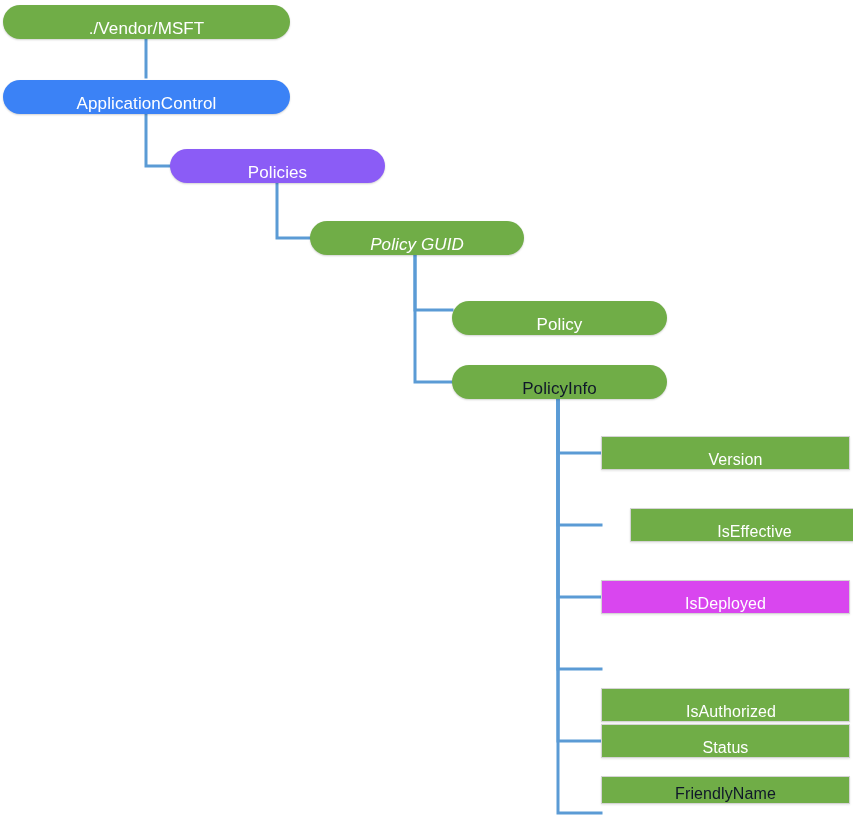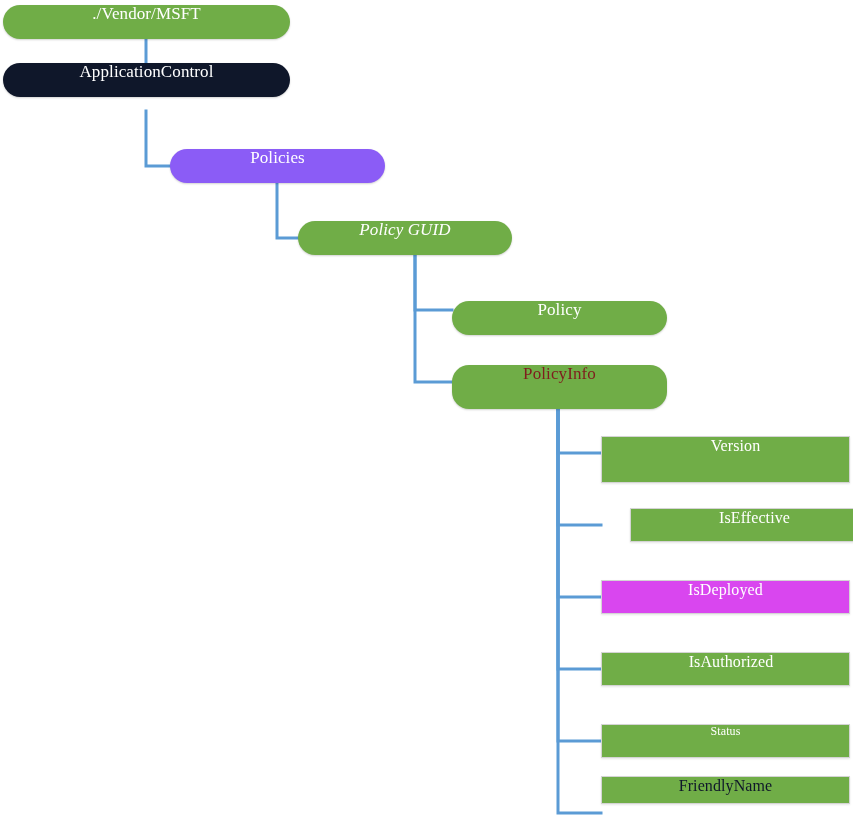--- a/index.html
+++ b/index.html
@@ -23,28 +23,27 @@
     left: 0;
     top: 0;
     width: 853px;
     height: 839px;
     pointer-events: none;
   }
   .node {
     position: absolute;
     box-sizing: border-box;
     display: flex;
-    align-items: flex-start;
+    align-items: flex-end;
     justify-content: center;
     color: #ffffff;
     text-align: center;
     line-height: 1.1;
     letter-spacing: 0.1px;
     white-space: nowrap;
-    font-family: Liberation Serif, serif;
     -webkit-font-smoothing: antialiased;
   }
   .node.rounded {
     border-radius: 17px;
     box-shadow: 0 1px 2px rgba(0,0,0,0.18);
   }
   .node.rect {
     border: 1px solid #d4d4d4;
     box-shadow: 0 1px 2px rgba(0,0,0,0.10);
   }
@@ -70,47 +69,47 @@
       <polyline points="558,399 558,525 601,525" fill="none" stroke="#5B9BD5" stroke-width="3" stroke-linecap="square" stroke-linejoin="miter"></polyline>
       <polyline points="558,399 558,597 601,597" fill="none" stroke="#5B9BD5" stroke-width="3" stroke-linecap="square" stroke-linejoin="miter"></polyline>
       <polyline points="558,399 558,669 601,669" fill="none" stroke="#5B9BD5" stroke-width="3" stroke-linecap="square" stroke-linejoin="miter"></polyline>
       <polyline points="558,399 558,741 601,741" fill="none" stroke="#5B9BD5" stroke-width="3" stroke-linecap="square" stroke-linejoin="miter"></polyline>
       <polyline points="558,399 558,813 601,813" fill="none" stroke="#5B9BD5" stroke-width="3" stroke-linecap="square" stroke-linejoin="miter"></polyline>
     </svg>
   <div id="node-layer">
       <div class="node rounded" style="left: 3px; top: 5px; width: 287px; height: 34px; background: rgb(112, 173, 71); color: rgb(255, 255, 255); font-size: 17px;">
         <span class="label">./Vendor/MSFT</span>
       </div>
-      <div class="node rounded" style="left: 3px; top: 63px; width: 287px; height: 34px; background: #0f172a; color: rgb(255, 255, 255); font-size: 17px;">
+      <div class="node rounded" style="left: 3px; top: 80px; width: 287px; height: 34px; background: #3b82f6; color: rgb(255, 255, 255); font-size: 17px;">
         <span class="label">ApplicationControl</span>
       </div>
       <div class="node rounded" style="left: 170px; top: 149px; width: 215px; height: 34px; background: #8b5cf6; color: rgb(255, 255, 255); font-size: 17px;">
         <span class="label">Policies</span>
       </div>
-      <div class="node rounded italic" style="left: 298px; top: 221px; width: 214px; height: 34px; background: rgb(112, 173, 71); color: rgb(255, 255, 255); font-size: 17px;">
+      <div class="node rounded italic" style="left: 310px; top: 221px; width: 214px; height: 34px; background: rgb(112, 173, 71); color: rgb(255, 255, 255); font-size: 17px;">
         <span class="label">Policy GUID</span>
       </div>
       <div class="node rounded" style="left: 452px; top: 293px; width: 215px; height: 34px; background: rgb(112, 173, 71); color: rgb(255, 255, 255); font-size: 17px; margin-top: 8px;">
         <span class="label">Policy</span>
       </div>
-      <div class="node rounded" style="left: 452px; top: 365px; width: 215px; height: 44px; background: rgb(112, 173, 71); color: #7f1d1d; font-size: 17px;">
+      <div class="node rounded" style="left: 452px; top: 365px; width: 215px; height: 34px; background: rgb(112, 173, 71); color: #0f172a; font-size: 17px;">
         <span class="label">PolicyInfo</span>
       </div>
-      <div class="node rect" style="left: 601px; top: 436px; width: 249px; height: 47px; background: rgb(112, 173, 71); color: rgb(255, 255, 255); font-size: 16px; padding-left: 20px;">
+      <div class="node rect" style="left: 601px; top: 436px; width: 249px; height: 34px; background: rgb(112, 173, 71); color: rgb(255, 255, 255); font-size: 16px; padding-left: 20px;">
         <span class="label">Version</span>
       </div>
       <div class="node rect" style="left: 630px; top: 508px; width: 249px; height: 34px; background: rgb(112, 173, 71); color: rgb(255, 255, 255); font-size: 16px;">
         <span class="label">IsEffective</span>
       </div>
       <div class="node rect" style="left: 601px; top: 580px; width: 249px; height: 34px; background: #d946ef; color: rgb(255, 255, 255); font-size: 16px;">
         <span class="label">IsDeployed</span>
       </div>
-      <div class="node rect" style="left: 601px; top: 652px; width: 249px; height: 34px; background: rgb(112, 173, 71); color: rgb(255, 255, 255); font-size: 16px; padding-left: 11px;">
+      <div class="node rect" style="left: 601px; top: 688px; width: 249px; height: 34px; background: rgb(112, 173, 71); color: rgb(255, 255, 255); font-size: 16px; padding-left: 11px;">
         <span class="label">IsAuthorized</span>
       </div>
-      <div class="node rect" style="left: 601px; top: 724px; width: 249px; height: 34px; background: rgb(112, 173, 71); color: rgb(255, 255, 255); font-size: 12px;">
+      <div class="node rect" style="left: 601px; top: 724px; width: 249px; height: 34px; background: rgb(112, 173, 71); color: rgb(255, 255, 255); font-size: 16px;">
         <span class="label">Status</span>
       </div>
       <div class="node rect" style="left: 601px; top: 776px; width: 249px; height: 28px; background: rgb(112, 173, 71); color: #0f172a; font-size: 16px;">
         <span class="label">FriendlyName</span>
       </div>
     </div>
 </div>
 
 </body></html>

